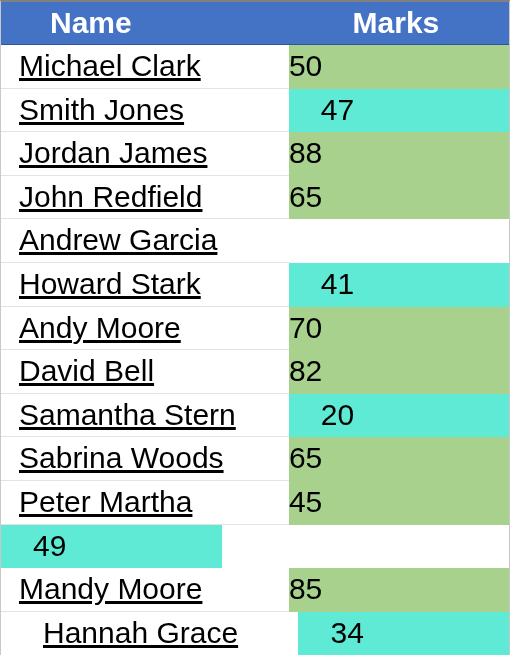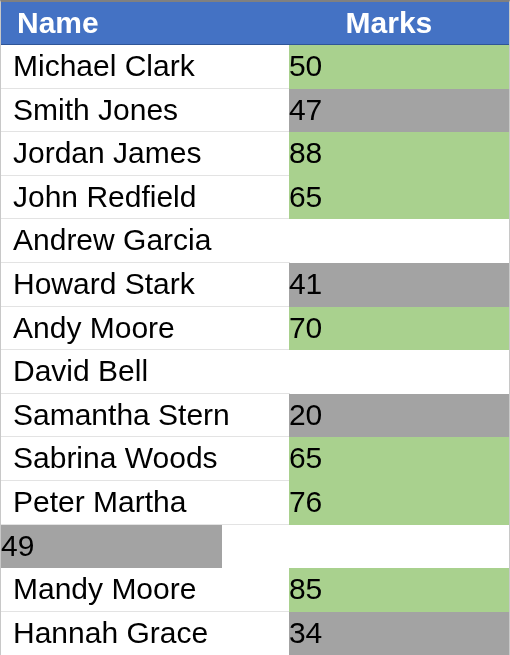--- a/index.html
+++ b/index.html
@@ -39,20 +39,21 @@
     font-weight: bold;
     line-height: 42px;
     white-space: nowrap;
     overflow: hidden;
   }
   .th-name {
     width: 289px;
     padding-left: 16px;
     box-sizing: border-box;
     text-align: left;
+    margin-left: 33px;
   }
   .th-marks {
     width: 221px;
     box-sizing: border-box;
     text-align: center;
     padding-right: 20px;
   }
 
   
   .tbody {
@@ -66,35 +67,37 @@
   .td {
     box-sizing: border-box;
     font-size: 30px;
     color: #000000;
     line-height: 42px;
     white-space: nowrap;
     overflow: hidden;
   }
   .td-name {
     width: 289px;
-    padding-left: 12px;
+    padding-left: 18px;
     text-align: left;
     background: #ffffff;
     border-bottom: 1px solid #e3e3e3;
+    text-decoration: underline;
   }
   .tr:last-child .td-name {
     border-bottom: none;
+    margin-left: 24px;
   }
   .td-marks {
     width: 221px;
     text-align: left;
     padding-right: 6px;
   }
   .pass { background: #A9D18E; }
-  .fail { background: #a3a3a3; }
+  .fail { background: #5eead4; padding-left: 32px; }
 </style>
 </head>
 <body>
 
 <div id="marks-table">
 
   <div class="thead">
     <div class="th th-name">Name</div>
     <div class="th th-marks">Marks</div>
   </div>
@@ -122,32 +125,33 @@
       <div class="tr">
         <div class="td td-name">Howard Stark</div>
         <div class="td td-marks fail">41</div>
       </div>
       <div class="tr">
         <div class="td td-name">Andy Moore</div>
         <div class="td td-marks pass">70</div>
       </div>
       <div class="tr">
         <div class="td td-name">David Bell</div>
+        <div class="td td-marks pass">82</div>
       </div>
       <div class="tr">
         <div class="td td-name">Samantha Stern</div>
         <div class="td td-marks fail">20</div>
       </div>
       <div class="tr">
         <div class="td td-name">Sabrina Woods</div>
         <div class="td td-marks pass">65</div>
       </div>
       <div class="tr">
         <div class="td td-name">Peter Martha</div>
-        <div class="td td-marks pass">76</div>
+        <div class="td td-marks pass">45</div>
       </div>
       <div class="tr">
         <div class="td td-marks fail">49</div>
       </div>
       <div class="tr">
         <div class="td td-name">Mandy Moore</div>
         <div class="td td-marks pass">85</div>
       </div>
       <div class="tr">
         <div class="td td-name">Hannah Grace</div>

